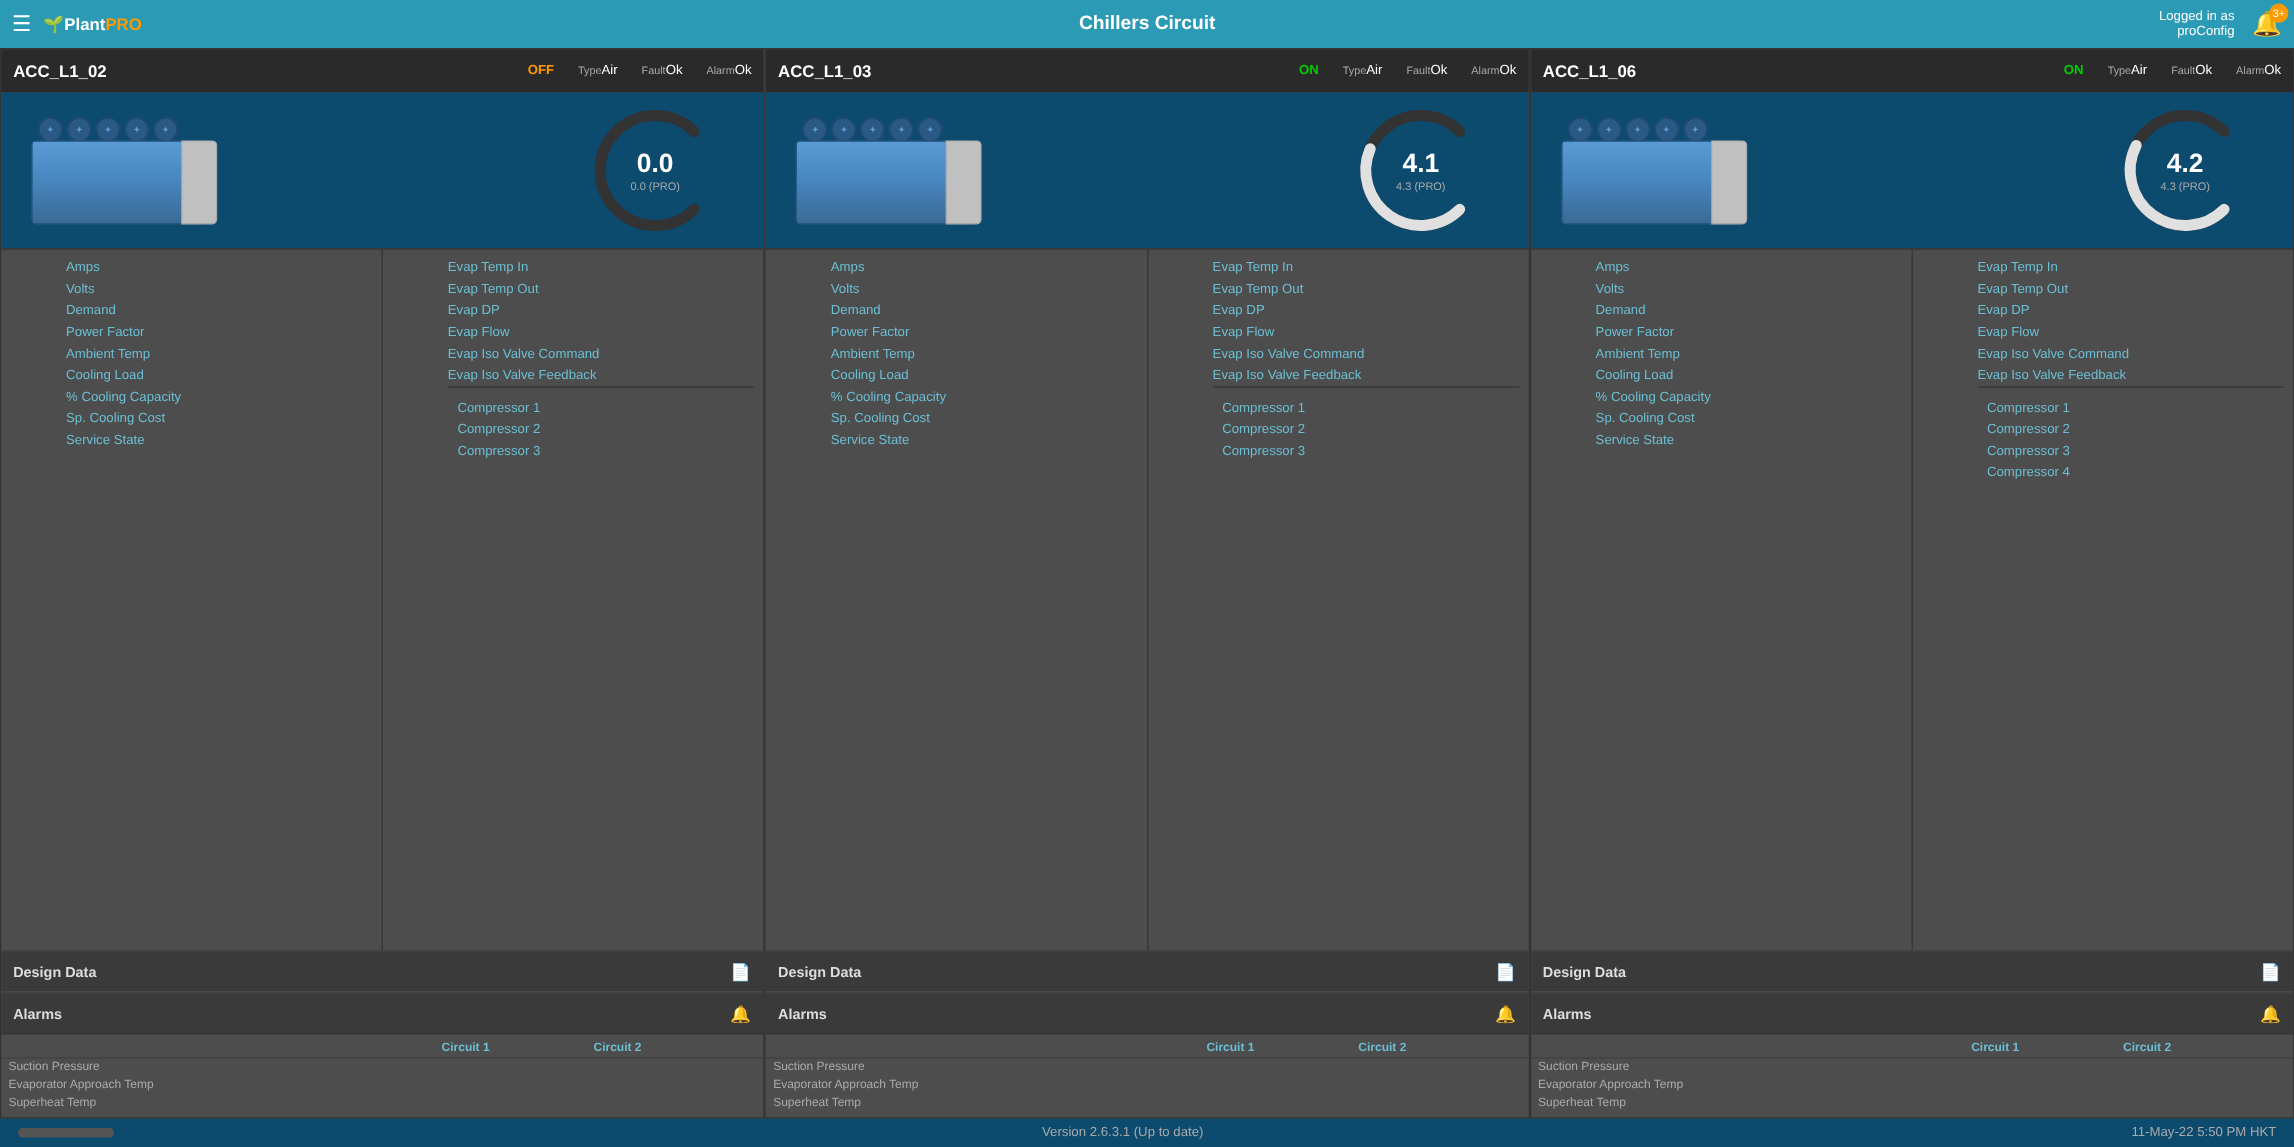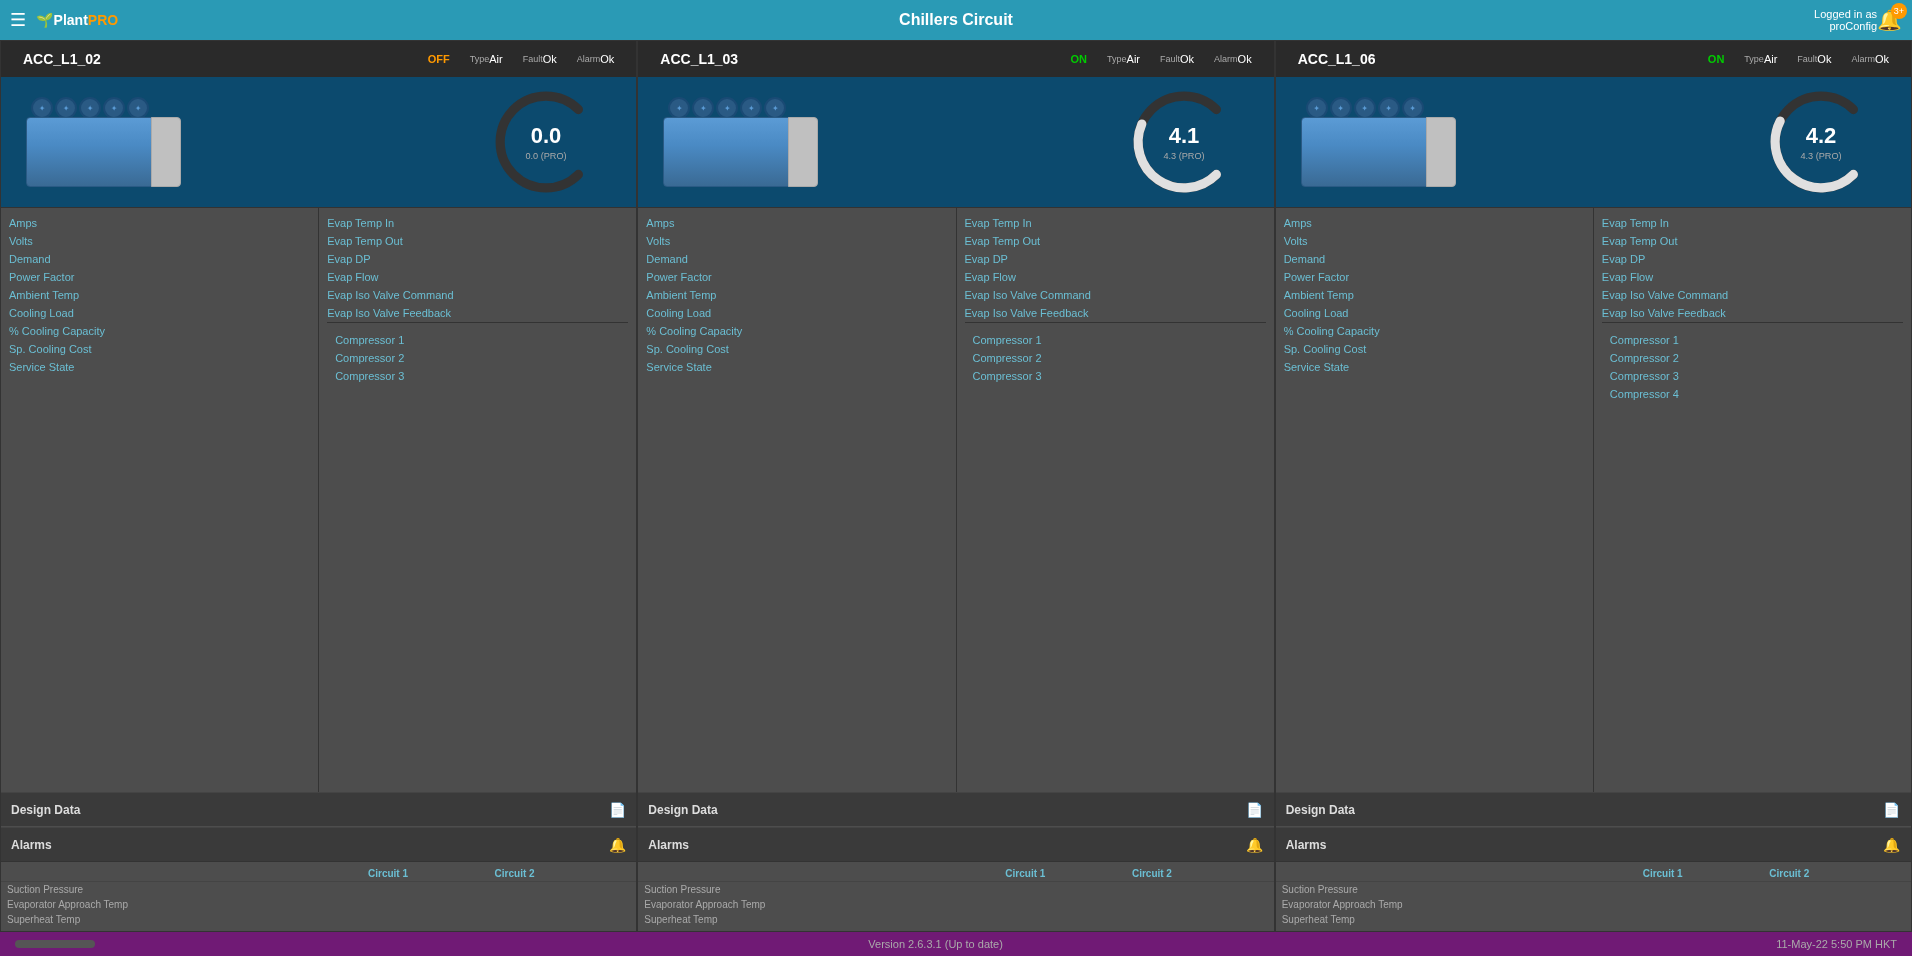--- a/index.html
+++ b/index.html
@@ -44,21 +44,21 @@
       position: absolute;
       left: 50%;
       transform: translateX(-50%);
       color: white;
       font-size: 16px;
       font-weight: bold;
     }
     .topnav-right {
       display: flex;
       align-items: center;
-      gap: 0;
+      gap: 15px;
     }
     .logged-in-text {
       color: white;
       font-size: 11px;
       text-align: right;
     }
     .bell-icon {
       position: relative;
       color: white;
       font-size: 20px;
@@ -97,21 +97,21 @@
       flex-direction: column;
       overflow: hidden;
     }
 
     
     .card-header {
       background: #2a2a2a;
       height: 36px;
       display: flex;
       align-items: center;
-      padding: 0 22px;
+      padding: 0 10px;
       gap: 20px;
     }
     .card-title {
       color: white;
       font-size: 14px;
       font-weight: bold;
       flex: 1;
     }
     .status-on { color: #00cc00; font-size: 11px; font-weight: bold; }
     .status-off { color: #f90; font-size: 11px; font-weight: bold; text-align: right; }
@@ -211,20 +211,21 @@
     
     .data-section {
       display: flex;
       flex: 1;
       border-top: 1px solid #333;
     }
     .data-col {
       flex: 1;
       padding: 6px 8px;
       border-right: 1px solid #333;
+      margin-left: 46px;
     }
     .data-col:last-child { border-right: none; }
     .data-item {
       color: #6bbfd4;
       font-size: 11px;
       line-height: 18px;
       cursor: pointer;
     }
 
     
@@ -282,21 +283,21 @@
       padding: 2px 6px;
       text-align: left;
     }
     .circuit-row-label {
       color: #6bbfd4;
       font-size: 10px;
     }
 
     
     .bottom-bar {
-      background: #701a75;
+      background: #0c4a6e;
       height: 24px;
       display: flex;
       align-items: center;
       justify-content: space-between;
       padding: 0 15px;
     }
     .version-text { color: #aaa; font-size: 11px; }
     .datetime-text { color: #aaa; font-size: 11px; }
     .scrollbar-area {
       width: 80px;

